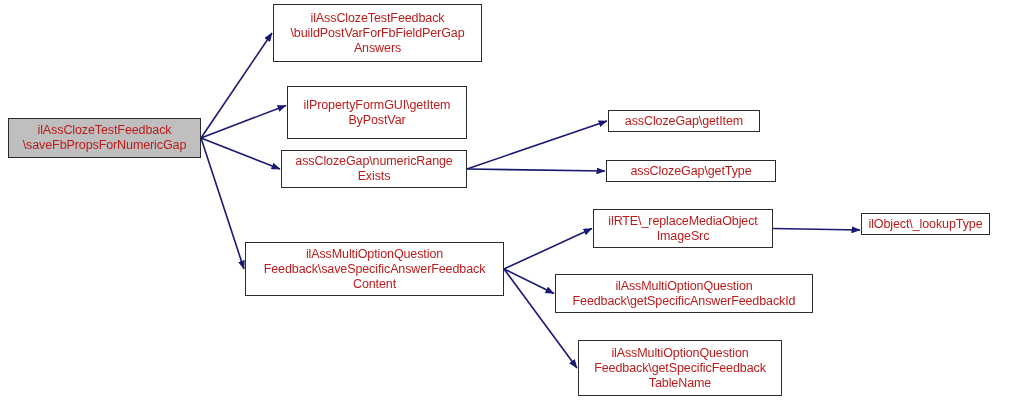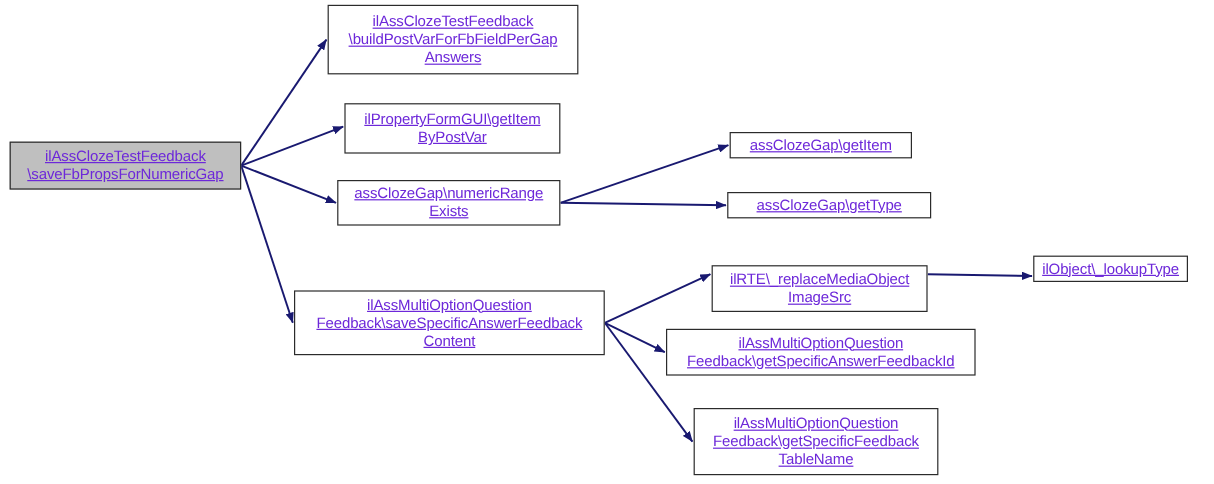--- a/index.html
+++ b/index.html
@@ -21,32 +21,31 @@
     top: 0;
     width: 1012px;
     height: 403px;
     pointer-events: none;
   }
   .node {
     position: absolute;
     box-sizing: border-box;
     border: 1px solid #2b2b2b;
     background: #ffffff;
-    color: #6d28d9;
+    color: #b91c1c;
     display: flex;
     align-items: center;
     justify-content: center;
     text-align: center;
     font-size: 12.5px;
     line-height: 15px;
     letter-spacing: -0.1px;
     white-space: pre-line;
     padding: 0 4px;
     z-index: 2;
-    text-decoration: underline;
   }
   .node.highlight {
     background: #bfbfbf;
     border: 1px solid #2b2b2b;
   }
   .node-label {
     display: block;
     width: 100%;
   }
 </style>
@@ -70,30 +69,30 @@
       <line x1="504" y1="269" x2="554" y2="293.5" stroke="#191970" stroke-width="1.6" marker-end="url(#arrowhead)"></line>
       <line x1="504" y1="269" x2="577" y2="368" stroke="#191970" stroke-width="1.6" marker-end="url(#arrowhead)"></line>
       <line x1="773" y1="228.5" x2="860" y2="230" stroke="#191970" stroke-width="1.6" marker-end="url(#arrowhead)"></line>
     </svg>
   <div id="node-layer">
       <div class="node highlight" style="left: 8px; top: 118px; width: 193px; height: 40px;"><span class="node-label">ilAssClozeTestFeedback
 \saveFbPropsForNumericGap</span></div>
       <div class="node" style="left: 273px; top: 4px; width: 209px; height: 58px;"><span class="node-label">ilAssClozeTestFeedback
 \buildPostVarForFbFieldPerGap
 Answers</span></div>
-      <div class="node" style="left: 287px; top: 86px; width: 180px; height: 42px;"><span class="node-label">ilPropertyFormGUI\getItem
+      <div class="node" style="left: 287px; top: 86px; width: 180px; height: 53px;"><span class="node-label">ilPropertyFormGUI\getItem
 ByPostVar</span></div>
       <div class="node" style="left: 281px; top: 150px; width: 186px; height: 38px;"><span class="node-label">assClozeGap\numericRange
 Exists</span></div>
       <div class="node" style="left: 608px; top: 110px; width: 152px; height: 22px; align-items: center;"><span class="node-label">assClozeGap\getItem</span></div>
       <div class="node" style="left: 606px; top: 160px; width: 170px; height: 22px;"><span class="node-label">assClozeGap\getType</span></div>
       <div class="node" style="left: 245px; top: 242px; width: 259px; height: 54px;"><span class="node-label">ilAssMultiOptionQuestion
 Feedback\saveSpecificAnswerFeedback
 Content</span></div>
-      <div class="node" style="left: 593px; top: 209px; width: 180px; height: 39px; margin-top: 12px;"><span class="node-label">ilRTE\_replaceMediaObject
+      <div class="node" style="left: 593px; top: 209px; width: 180px; height: 39px;"><span class="node-label">ilRTE\_replaceMediaObject
 ImageSrc</span></div>
       <div class="node" style="left: 555px; top: 274px; width: 258px; height: 39px;"><span class="node-label">ilAssMultiOptionQuestion
 Feedback\getSpecificAnswerFeedbackId</span></div>
       <div class="node" style="left: 578px; top: 340px; width: 204px; height: 56px;"><span class="node-label">ilAssMultiOptionQuestion
 Feedback\getSpecificFeedback
 TableName</span></div>
       <div class="node" style="left: 861px; top: 213px; width: 129px; height: 22px;"><span class="node-label">ilObject\_lookupType</span></div>
     </div>
 </div>
 

